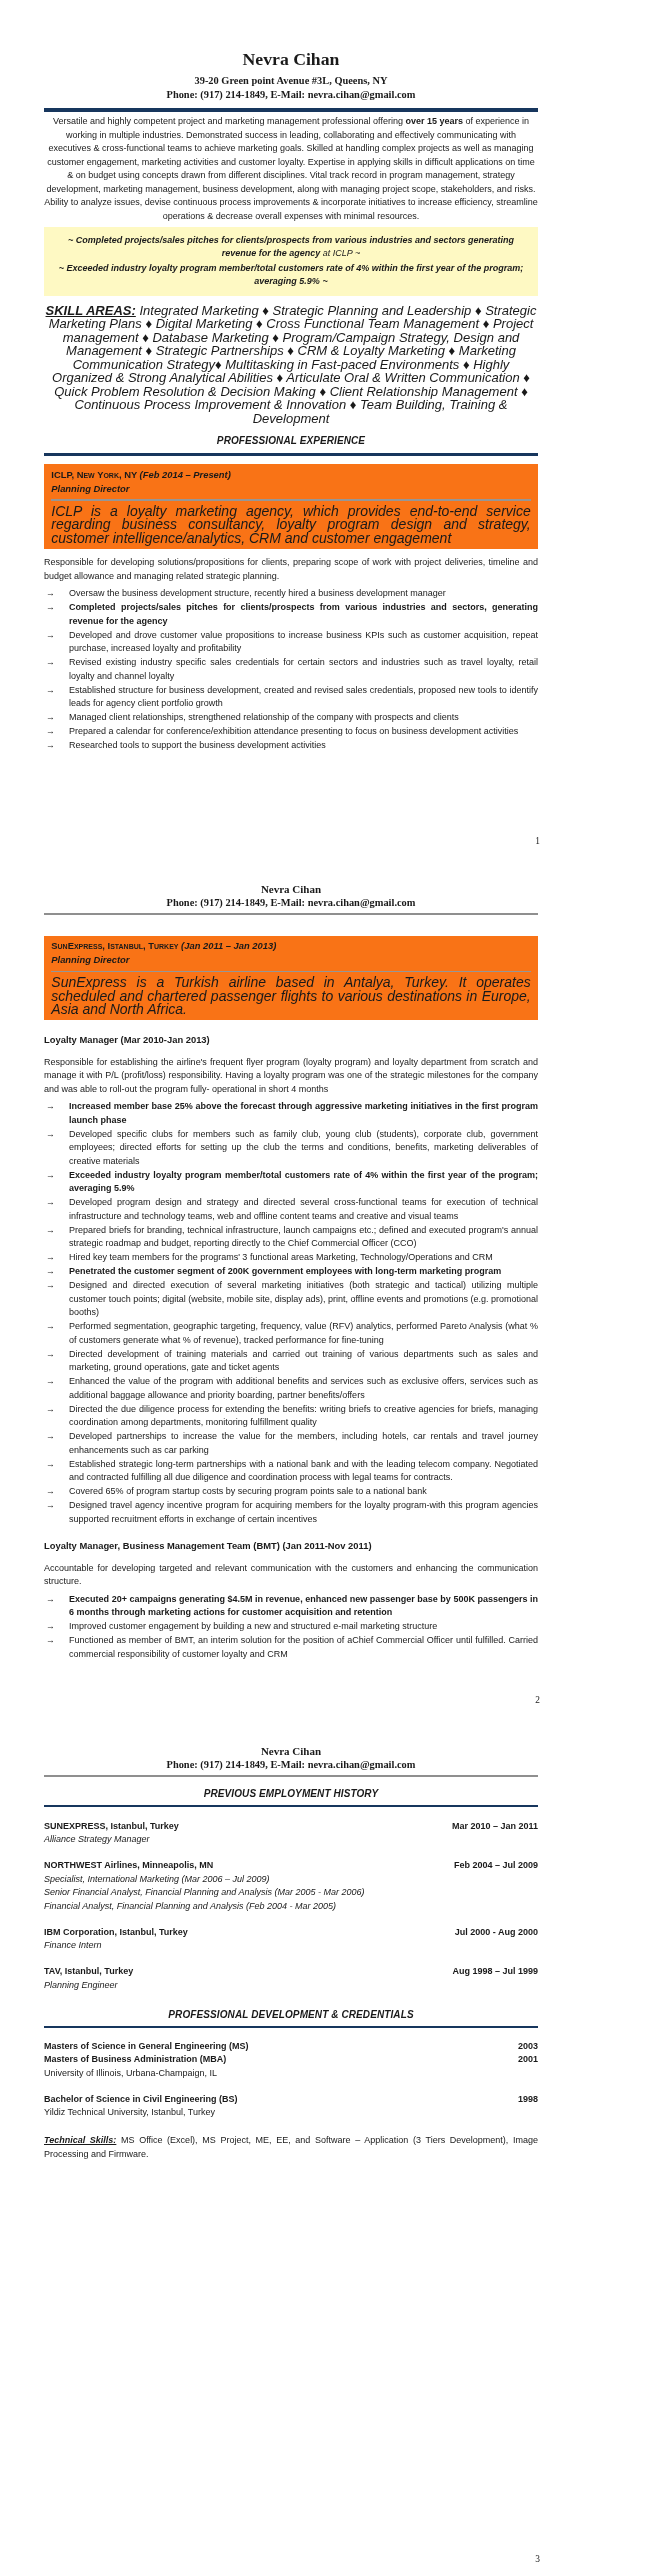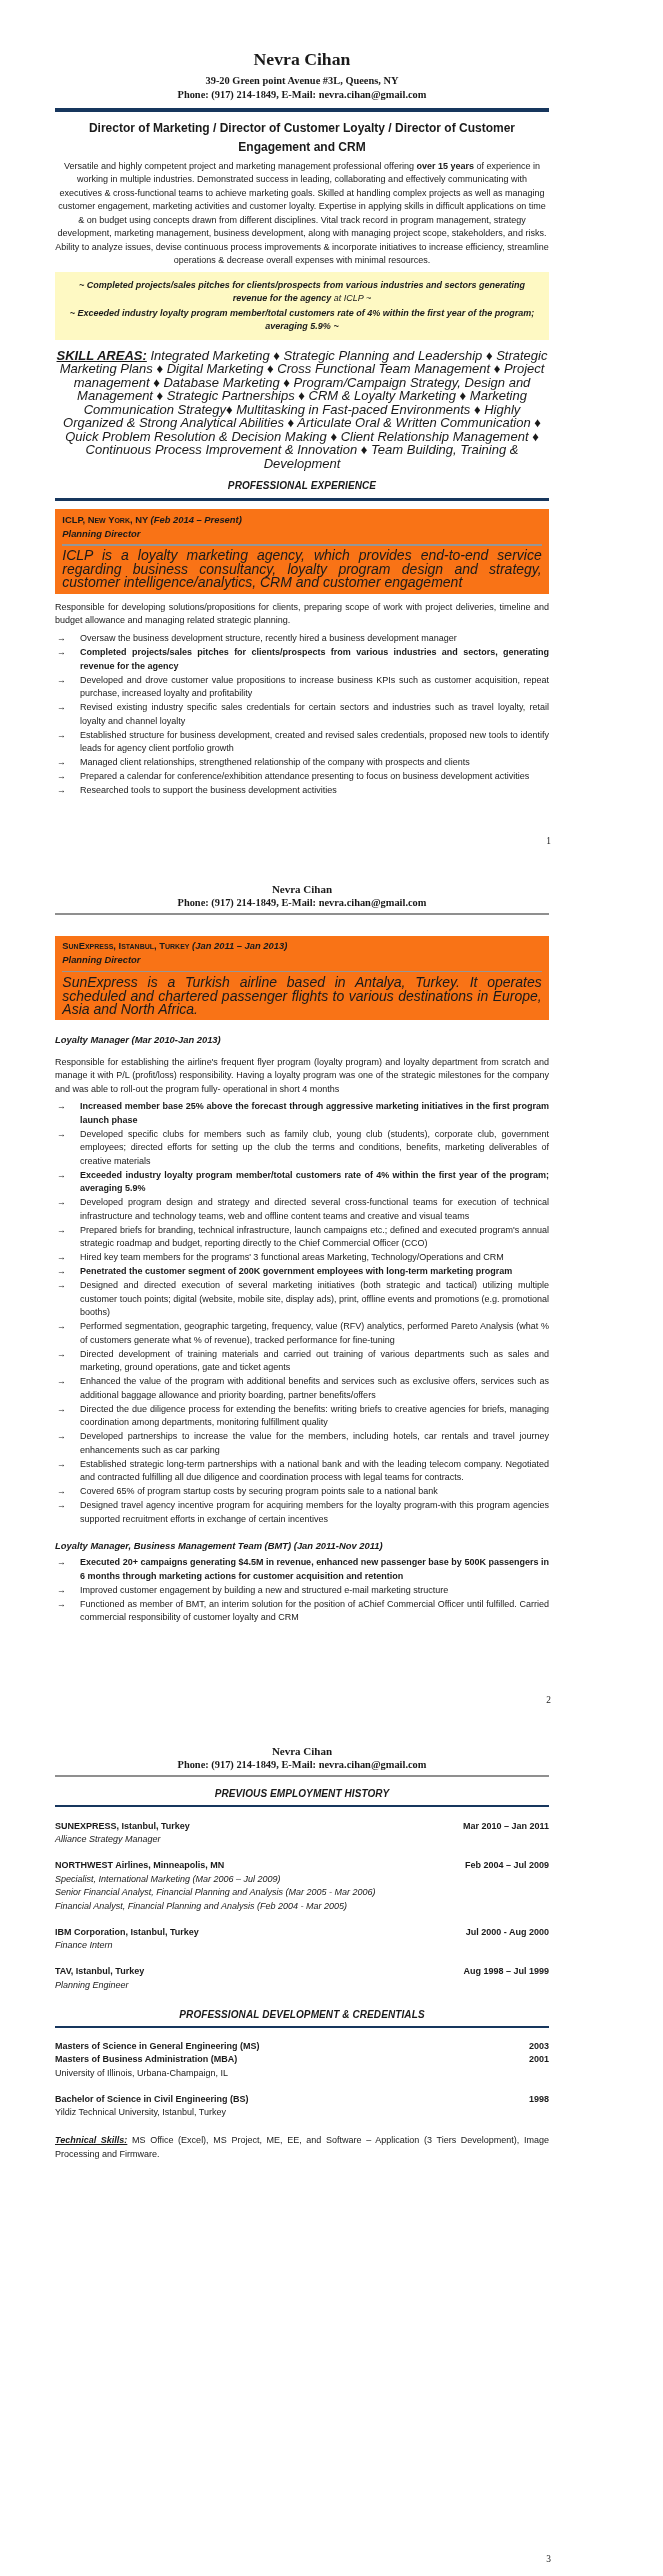--- a/index.html
+++ b/index.html
@@ -1,17 +1,17 @@
 <!DOCTYPE html>
 <html style="font-size:8.3px"><head>
 <meta charset="utf-8">
 <style>
   html,body{margin:0;padding:0;background:#ffffff;}
   body{width:664px;font-family:"Liberation Sans",sans-serif;color:#1a1a1a;}
-  .page{position:relative;width:582px;height:859px;background:#ffffff;overflow:hidden;margin-left:11px;}
+  .page{position:relative;width:582px;height:859px;background:#ffffff;overflow:hidden;}
   .inner{margin:0 44px;}
   
   .b{font-weight:bold;}
   .i{font-style:italic;}
   .u{text-decoration:underline;}
   .sc{font-variant:small-caps;}
   
   .name-big{font-family:"Liberation Serif",serif;font-weight:bold;font-size:17.7px;line-height:21px;text-align:center;padding-top:49px;}
   .addr{font-family:"Liberation Serif",serif;font-weight:bold;font-size:10.4px;line-height:14px;text-align:center;margin-top:4.2px;}
   .phone{font-family:"Liberation Serif",serif;font-weight:bold;font-size:10.4px;line-height:14px;text-align:center;}
@@ -28,21 +28,21 @@
   .co-line{font-size:9.4px;line-height:14px;}
   .co-role{font-size:9.4px;line-height:14px;font-weight:bold;font-style:italic;}
   .co-div{height:1.6px;background:#969696;margin:3.6px 0;}
   .co-desc{font-size:14px;line-height:13.5px;font-style:italic;text-align:justify;}
   .para{font-size:9px;line-height:13.5px;text-align:justify;margin-top:7.3px;}
   
   .bullets{margin-top:4.2px;}
   .bullet{display:flex;margin:0.5px 0;}
   .bullet .ar{flex:none;width:23px;font-size:8.9px;line-height:13.5px;padding-left:2.1px;}
   .bullet .bt{flex:1;font-size:9px;line-height:13.5px;text-align:justify;}
-  .sub-head{font-size:9.4px;line-height:13.5px;font-weight:bold;font-style:italic;margin-top:12.5px;}
+  .sub-head{font-size:9.4px;line-height:13.5px;font-weight:bold;margin-top:12.5px;}
   .pageno{position:absolute;right:42px;bottom:13.5px;font-family:"Liberation Serif",serif;font-size:9.4px;}
   
   .hdr2{padding-top:23px;}
   .hdr2 .n{font-family:"Liberation Serif",serif;font-weight:bold;font-size:11px;line-height:14px;text-align:center;}
   .hdr2 .p{font-family:"Liberation Serif",serif;font-weight:bold;font-size:10.4px;line-height:14px;text-align:center;}
   .gray-rule{height:1.6px;background:#8F8F8F;margin-top:3.1px;}
   
   .rows{margin-top:12.5px;}
   .h-row{display:flex;justify-content:space-between;min-height:12.5px;font-size:9px;line-height:13.5px;}
   .h-left{text-align:left;}
@@ -51,21 +51,20 @@
 </style>
 </head>
 <body>
 
 <div class="page">
   <div class="inner">
     <div class="name-big">Nevra Cihan</div>
     <div class="addr">39-20 Green point Avenue #3L, Queens, NY</div>
     <div class="phone">Phone: (917) 214-1849, E-Mail: nevra.cihan@gmail.com</div>
     <div class="navy-rule"></div>
-    <div class="doc-title">Director of Marketing / Director of Customer Loyalty / Director of Customer Engagement and CRM</div>
     <div class="summary"><span>Versatile and highly competent project and marketing management professional offering </span><span class="b">over 15 years</span><span> of experience in working in multiple industries. Demonstrated success in leading, collaborating and effectively communicating with executives &amp; cross-functional teams to achieve marketing goals. Skilled at handling complex projects as well as managing customer engagement, marketing activities and customer loyalty. Expertise in applying skills in difficult applications on time &amp; on budget using concepts drawn from different disciplines. Vital track record in program management, strategy development, marketing management, business development, along with managing project scope, stakeholders, and risks. Ability to analyze issues, devise continuous process improvements &amp; incorporate initiatives to increase efficiency, streamline operations &amp; decrease overall expenses with minimal resources.</span></div>
 
     <div class="ach-box">
 
         <div class="ach"><span class="b">~ Completed projects/sales pitches for clients/prospects from various industries and sectors generating revenue for the agency </span><span>at ICLP ~</span></div>
 
         <div class="ach"><span class="b">~ Exceeded industry loyalty program member/total customers rate of 4% within the first year of the program; averaging 5.9% ~</span></div>
 
       </div>
 
@@ -224,20 +223,21 @@
           <span class="bt"><span>Covered 65% of program startup costs by securing program points sale to a national bank</span></span>
         </div>
 
         <div class="bullet">
           <span class="ar">→</span>
           <span class="bt"><span>Designed travel agency incentive program for acquiring members for the loyalty program-with this program agencies supported recruitment efforts in exchange of certain incentives</span></span>
         </div>
       </div>
 
     <div class="sub-head">Loyalty Manager, Business Management Team (BMT) (Jan 2011-Nov 2011)</div>
+    <div class="para" style="margin-top:9.4px;">Accountable for developing targeted and relevant communication with the customers and enhancing the communication structure.</div>
 
     <div class="bullets">
 
         <div class="bullet">
           <span class="ar">→</span>
           <span class="bt"><span class="b">Executed 20+ campaigns generating $4.5M in revenue, enhanced new passenger base by 500K passengers in 6 months through marketing actions for customer acquisition and retention</span></span>
         </div>
 
         <div class="bullet">
           <span class="ar">→</span>

